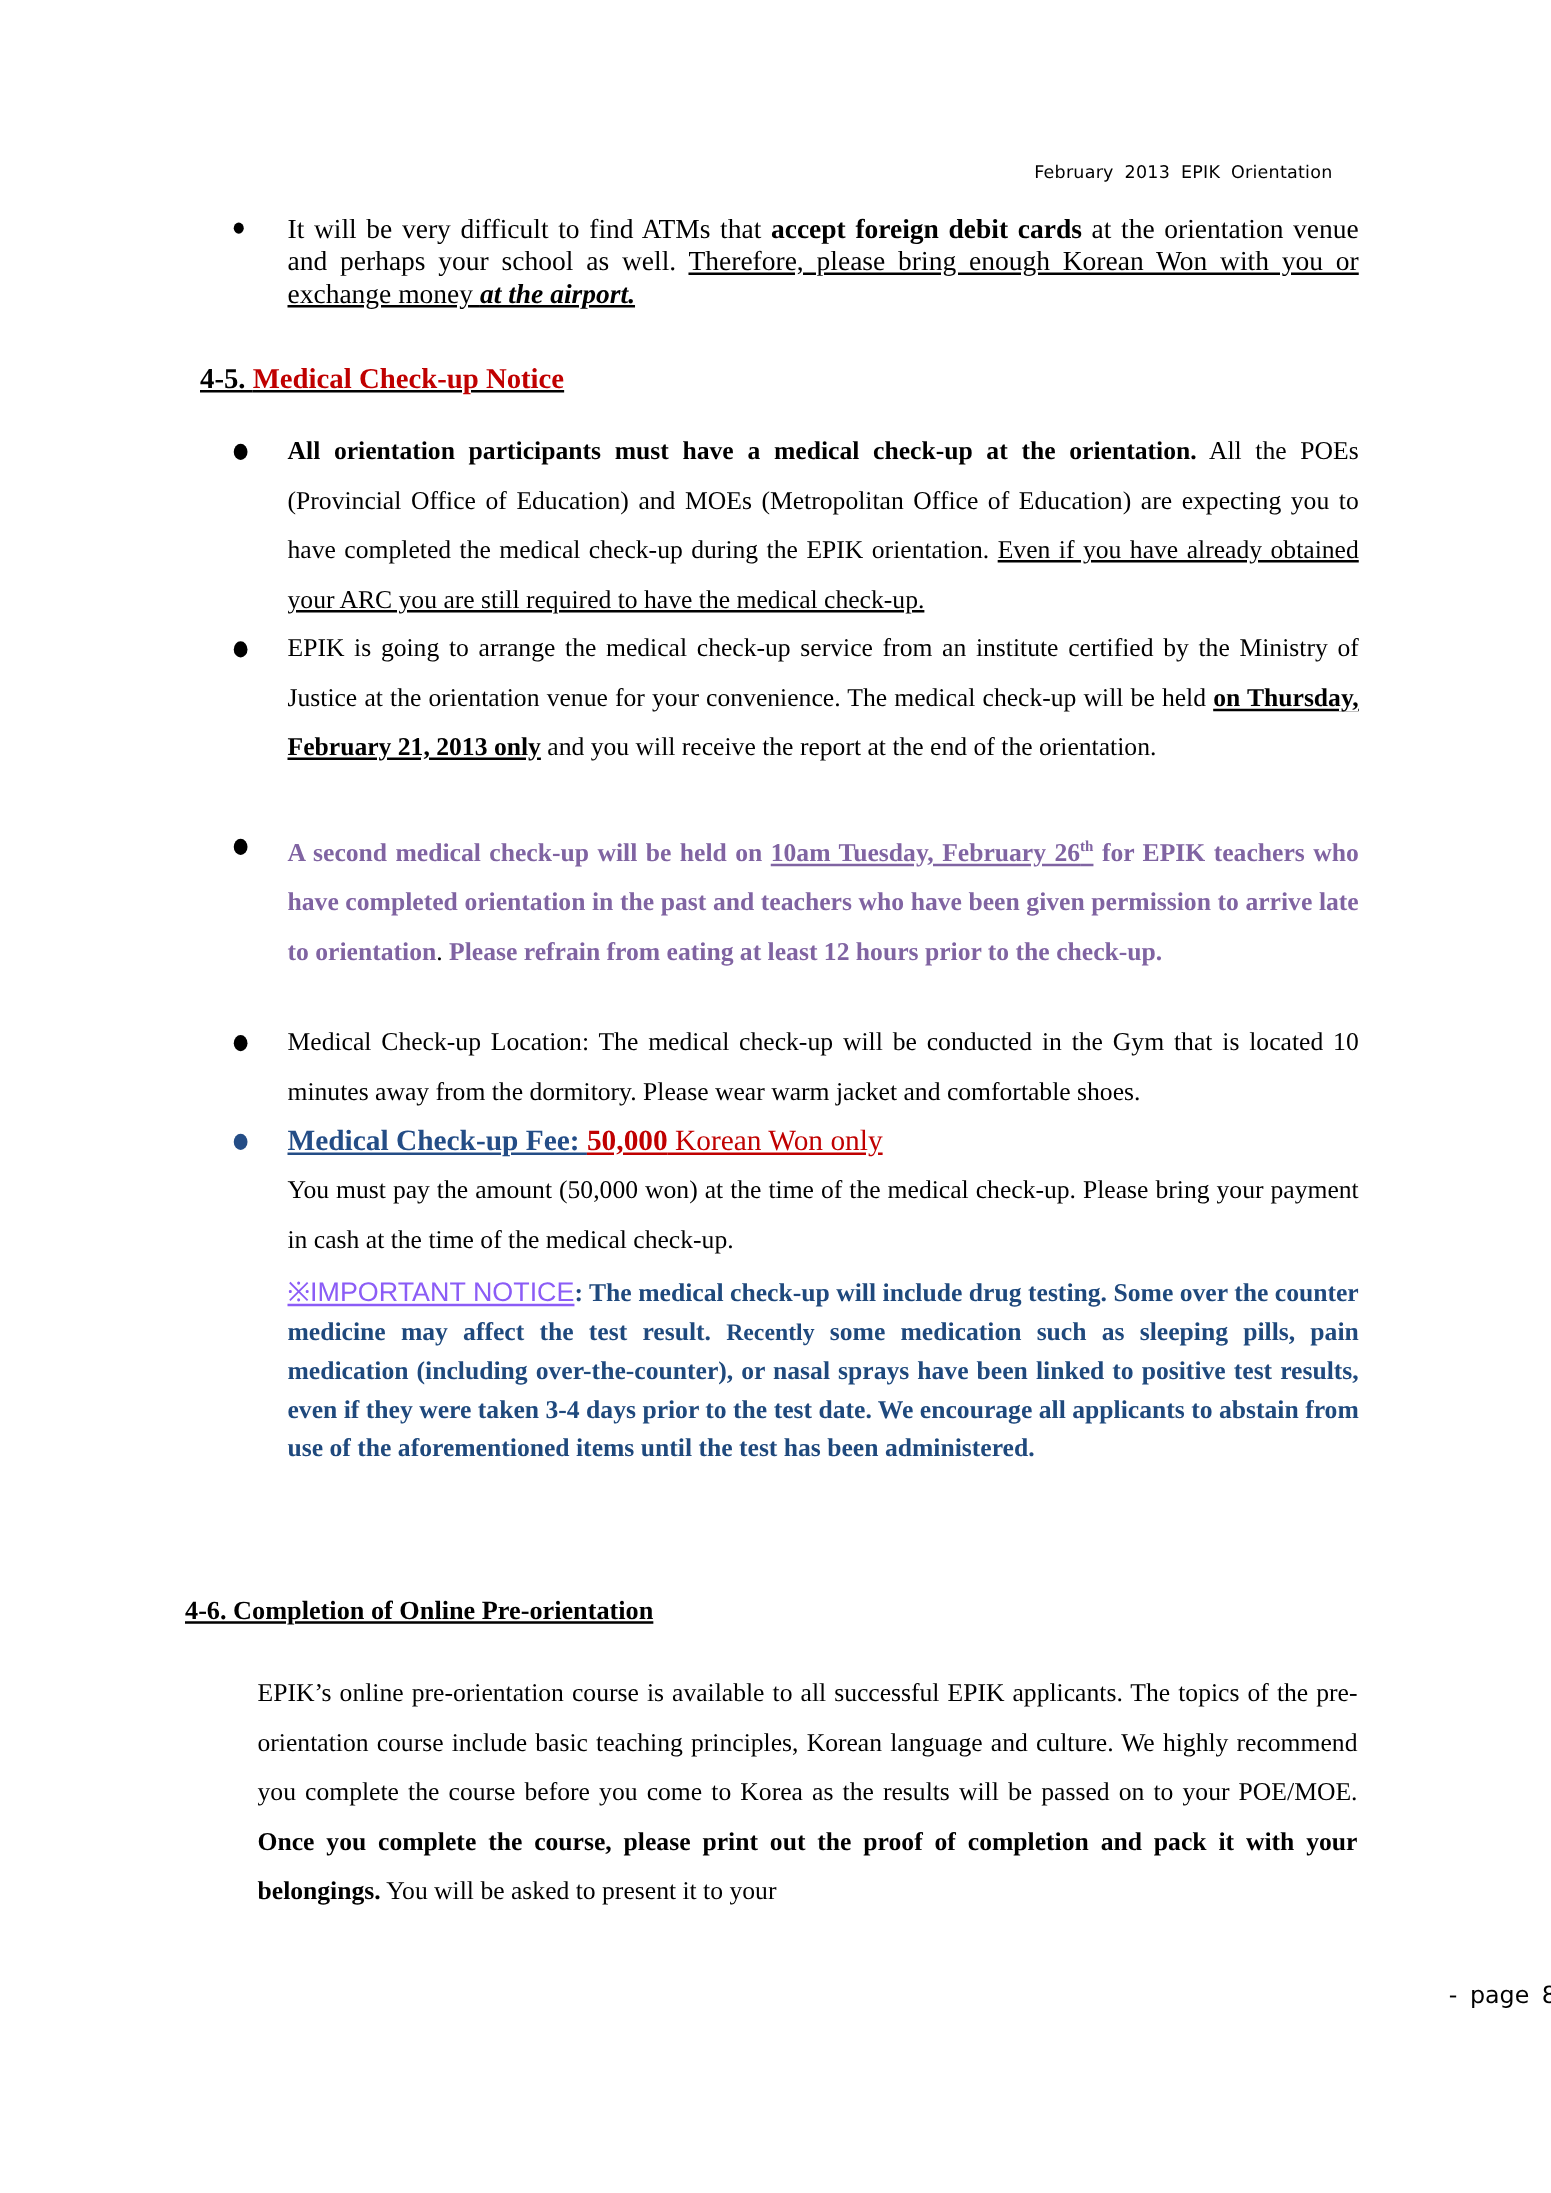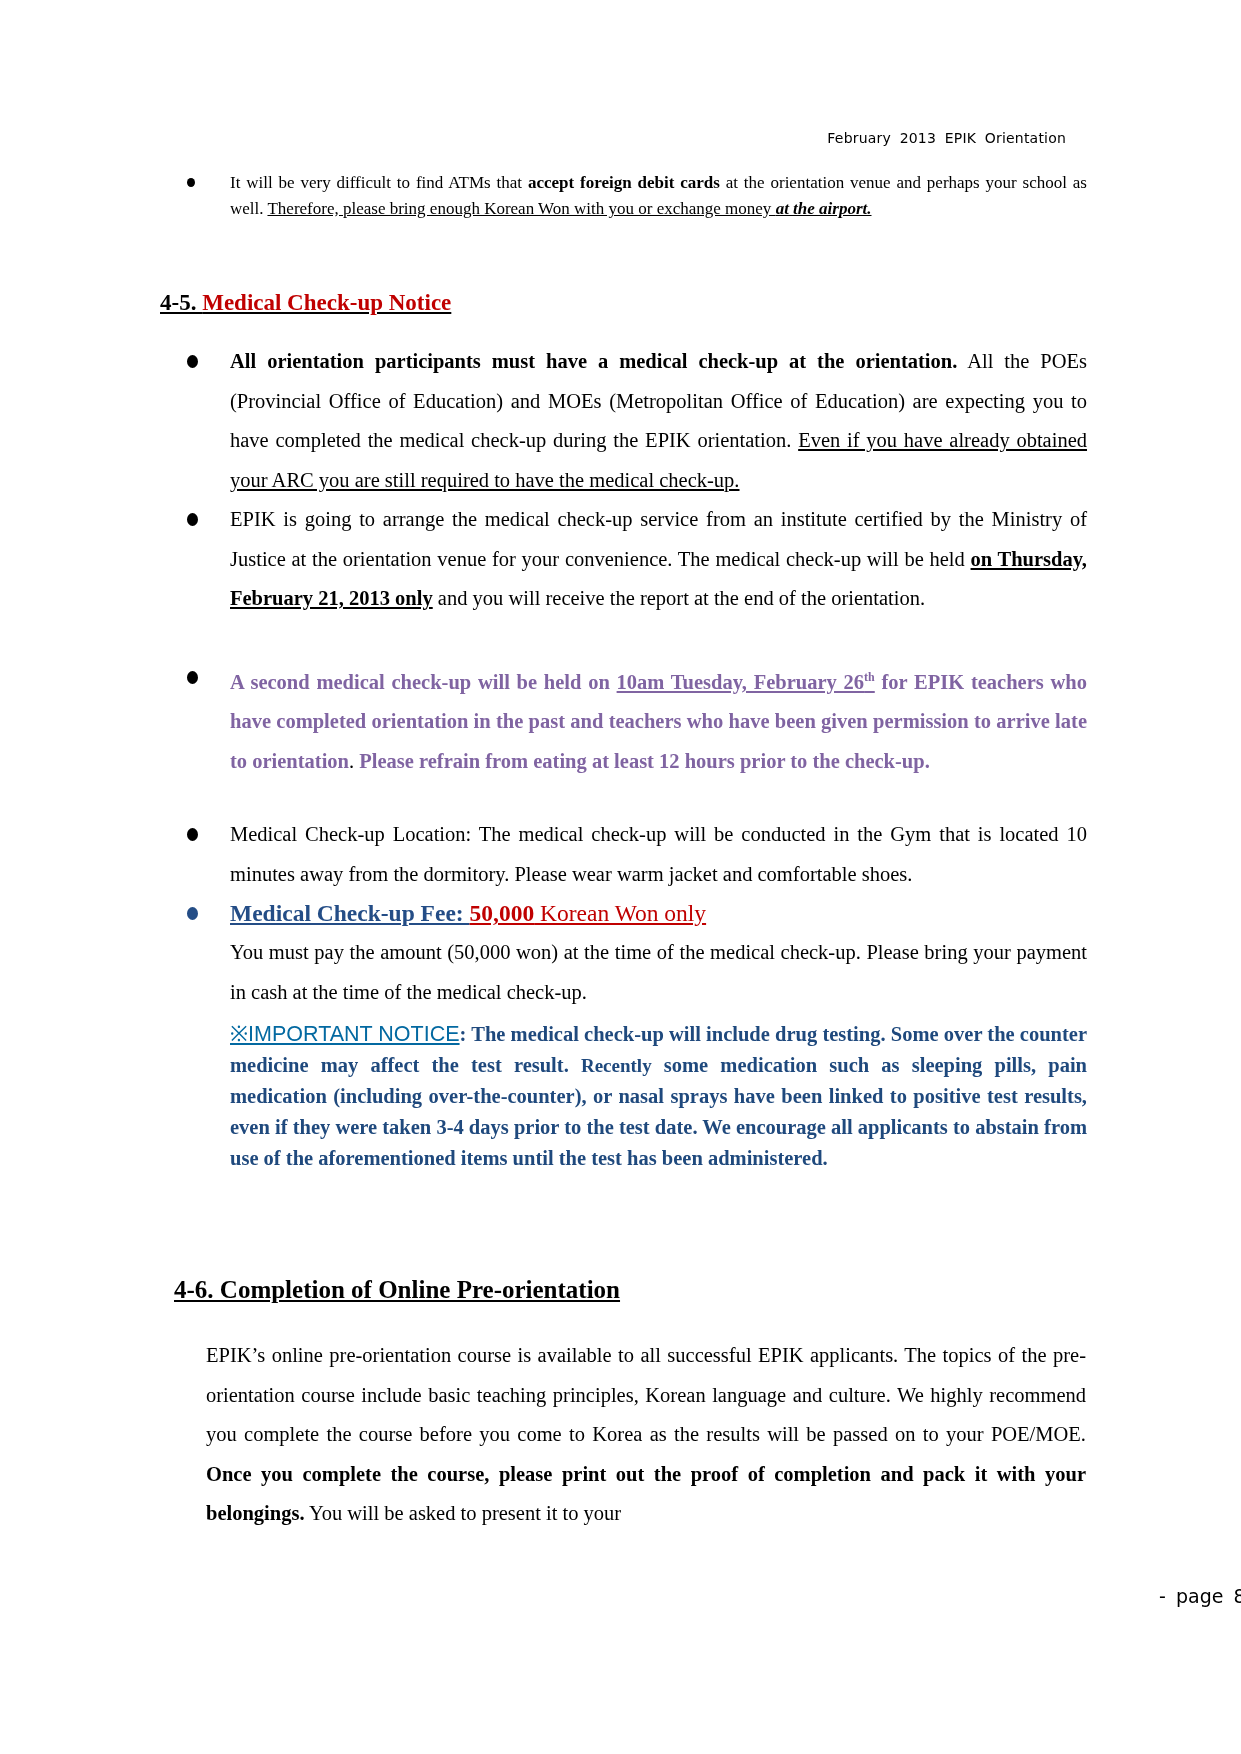--- a/index.html
+++ b/index.html
@@ -9,28 +9,28 @@
             font-size: 14px; word-spacing: 4px; letter-spacing: 0.2px; }
   .footer { position: absolute; top: 1585px; left: 11px; width: 100%; text-align: right;
             font-family: "DejaVu Sans", sans-serif; font-size: 19px; word-spacing: 4px; margin-left: 41px; }
   .page { position: absolute; left: 0; top: 0; width: 1241px; }
   .bullet-row { position: absolute; left: 187px; width: 900px; }
   .bdot { position: absolute; left: 0; width: 9px; height: 11px; border-radius: 50%; background: #000; }
   .bdot.big { width: 11px; height: 13px; }
   .bdot.blue { background: #244d86; }
   .btext { position: absolute; left: 43px; width: 857px; text-align: justify; }
   p { margin: 0; }
-  .t20 { font-size: 17px; line-height: 26px; }
+  .t20 { font-size: 22px; line-height: 26px; }
   .t20l { font-size: 20.5px; line-height: 39.5px; }
   .h { position: absolute; left: 160px; font-size: 23px; font-weight: bold; text-decoration: underline; }
   .red { color: #c00000; }
   .purple { color: #8064a2; font-weight: bold; margin-top: 44px; }
   .navy { color: #1f497d; font-weight: bold; }
   u { text-decoration: underline; }
-  .notice-lbl { font-family: "Liberation Sans", sans-serif; color: #0369a1; font-weight: normal; text-decoration: underline; }
+  .notice-lbl { font-family: "Liberation Sans", sans-serif; color: #8b5cf6; font-weight: normal; text-decoration: underline; }
   .small { font-size: 19px; }
   .para46 { position: absolute; left: 206px; width: 880px; top: 1336px; }
 </style>
 </head>
 <body>
 
 <div class="page">
 
   <div class="header">February 2013 EPIK Orientation</div>
 
@@ -80,20 +80,20 @@
     </p>
     <p class="btext t20l" style="top:40px;">You must pay the amount (50,000 won) at the time of the medical check-up. Please bring your payment in cash at the time of the medical check-up.</p>
   </div>
 
   <div class="bullet-row" style="top:1019px;">
     <p class="btext" style="font-size:20.5px;line-height:31px;">
       <span class="notice-lbl" style="font-size:21.5px;">※IMPORTANT NOTICE</span><span class="navy">:</span><span class="navy"> The medical check-up will include drug testing. Some over the counter medicine may affect the test result. </span><span class="navy small">Recently</span><span class="navy"> some medication such as sleeping pills, pain medication (including over-the-counter), or nasal sprays have been linked to positive test results, even if they were taken 3-4 days prior to the test date. We encourage all applicants to abstain from use of the aforementioned items until the test has been administered.</span>
     </p>
   </div>
 
-  <div class="h" style="top:1276px;left:174px;font-size:25px;">4-6. Completion of Online Pre-orientation</div>
+  <div class="h" style="top:1276px;left:148px;font-size:21px;">4-6. Completion of Online Pre-orientation</div>
 
   <p class="para46 t20l" style="text-align:justify;">
     <span>EPIK’s online pre-orientation course is available to all successful EPIK applicants. The topics of the pre-orientation course include basic teaching principles, Korean language and culture. We highly recommend you complete the course before you come to Korea as the results will be passed on to your POE/MOE. </span><b>Once you complete the course, please print out the proof of completion and pack it with your belongings.</b><span> You will be asked to present it to your</span>
   </p>
 
   <div class="footer">- page 8/10 -</div>
 </div>
 
 </body></html>

